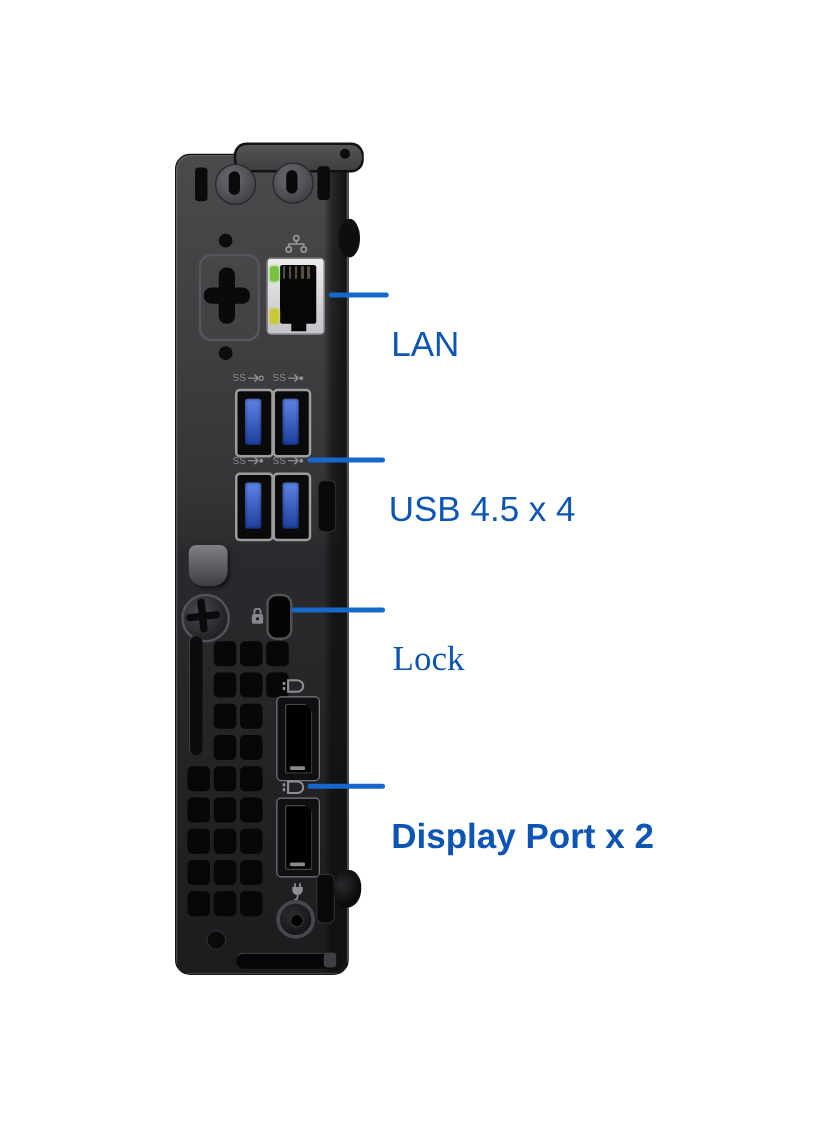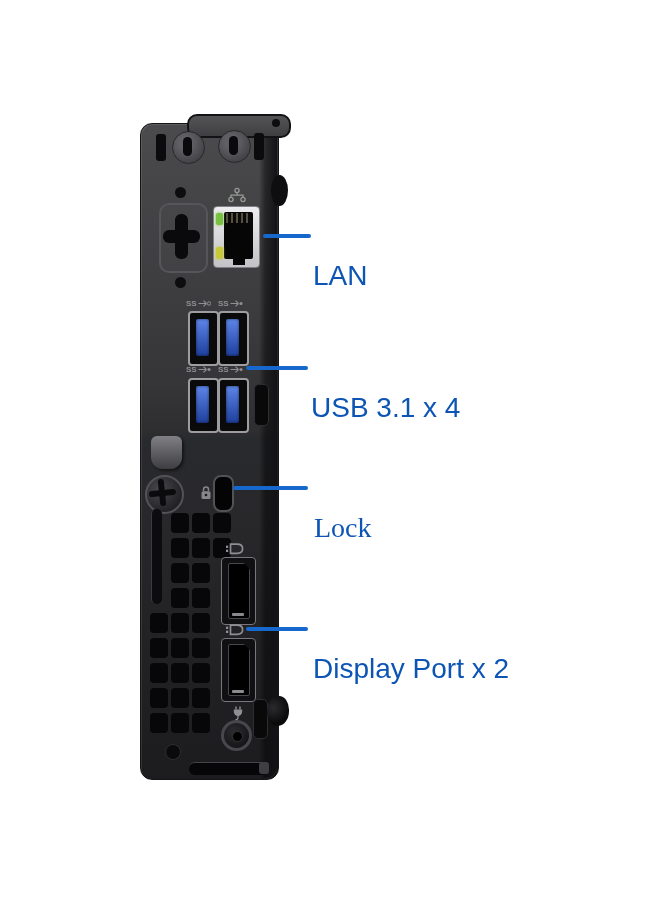--- a/index.html
+++ b/index.html
@@ -41,22 +41,22 @@
   .rj45-tab{left:233px;top:258px;width:12px;height:7px;background:#060607;}
   .led{width:7px;height:12px;border-radius:2px;}
   .led-green{left:216px;top:213px;background:#79c140;box-shadow:0 0 3px #79c140;}
   .led-yellow{left:216px;top:247px;background:#c7c937;box-shadow:0 0 3px #c7c937;}
 
   
   .usb-port{width:27px;height:51px;border-radius:4px;background:#0a0a0b;border:2px solid #9d9da1;}
   .usb-tongue{position:absolute;left:6px;top:6px;width:13px;height:37px;border-radius:2px;
     background:linear-gradient(180deg,#5d85e8,#1e3f9c);
     box-shadow:inset 0 0 3px rgba(0,0,0,.6);}
-  .usb-icon{height:10px;display:flex;align-items:flex-end;gap:1px;color:#8f8f93;
-    font-size:8px;font-weight:bold;letter-spacing:0;}
+  .usb-icon{height:10px;display:flex;align-items:flex-start;gap:1px;color:#8f8f93;
+    font-size:8px;font-weight:normal;letter-spacing:0;}
   .side-slot{background:#09090a;border-radius:5px;border:1px solid #2e2e31;}
 
   
   .latch-tab{left:151px;top:436px;width:31px;height:33px;border-radius:6px 6px 12px 12px;
     background:linear-gradient(180deg,#818185,#58585c 60%,#3e3e42);
     box-shadow:2px 2px 3px rgba(0,0,0,.5);}
   .thumbscrew{left:145px;top:475px;width:35px;height:35px;border-radius:50%;
     background:radial-gradient(circle at 35% 35%,#48484c,#222225 72%);border:2px solid #525257;}
   .screw-cross-h{left:149px;top:490px;width:27px;height:6px;border-radius:3px;background:#0b0b0d;transform:rotate(-6deg);}
   .screw-cross-v{left:159px;top:479px;width:6px;height:27px;border-radius:3px;background:#0b0b0d;transform:rotate(-6deg);}
@@ -246,21 +246,21 @@
   <div class="abs bump-top"></div>
   <div class="abs knob"></div>
   <div class="abs bottom-dot"></div>
   <div class="abs bottom-groove"></div>
   <div class="abs groove-cap"></div>
 
   <div class="abs callout-line" style="left:263px;top:234px;width:48px;"></div>
   <span class="abs callout-label" style="left:313px;top:220px;">LAN</span>
 
   <div class="abs callout-line" style="left:246px;top:366px;width:62px;"></div>
-  <span class="abs callout-label" style="left:311px;top:352px;">USB 3.1 x 4</span>
+  <span class="abs callout-label" style="left:311px;top:352px;">USB 4.5 x 4</span>
 
   <div class="abs callout-line" style="left:233px;top:486px;width:75px;"></div>
   <span class="abs callout-label" style="left:314px;top:472px;font-family:Liberation Serif, serif;">Lock</span>
 
   <div class="abs callout-line" style="left:246px;top:627px;width:62px;"></div>
-  <span class="abs callout-label" style="left:313px;top:613px;">Display Port x 2</span>
+  <span class="abs callout-label" style="left:313px;top:613px;font-weight:bold;">Display Port x 2</span>
 
 </div>
 
 </body></html>

